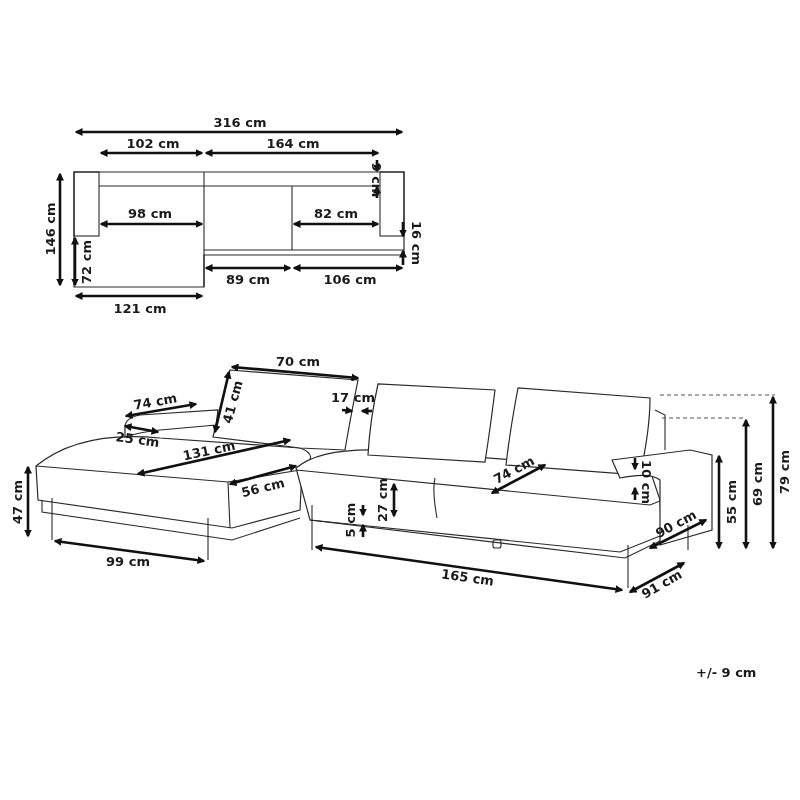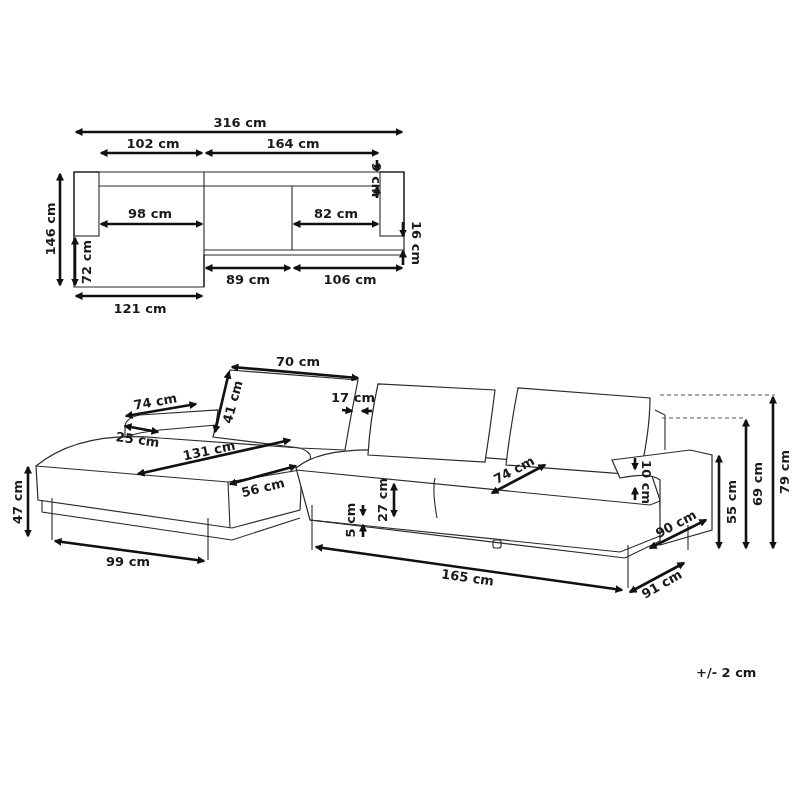--- a/index.html
+++ b/index.html
@@ -165,14 +165,14 @@
     <text class="lbl" transform="translate(678,528) rotate(-28)" text-anchor="middle">90 cm</text>
 
     <line class="dim" x1="630" y1="592" x2="684" y2="563" marker-start="url(#ah)" marker-end="url(#ah)"></line>
     <text class="lbl" transform="translate(664,588) rotate(-30)" text-anchor="middle">91 cm</text>
 
     <line class="dim" x1="316" y1="547" x2="622" y2="590" marker-start="url(#ah)" marker-end="url(#ah)"></line>
     <text class="lbl" transform="translate(467,582) rotate(8)" text-anchor="middle">165 cm</text>
   </g>
 </svg>
 
-<div class="tol">+/- 2 cm</div>
+<div class="tol">+/- 9 cm</div>
 </div>
 
 </body></html>

